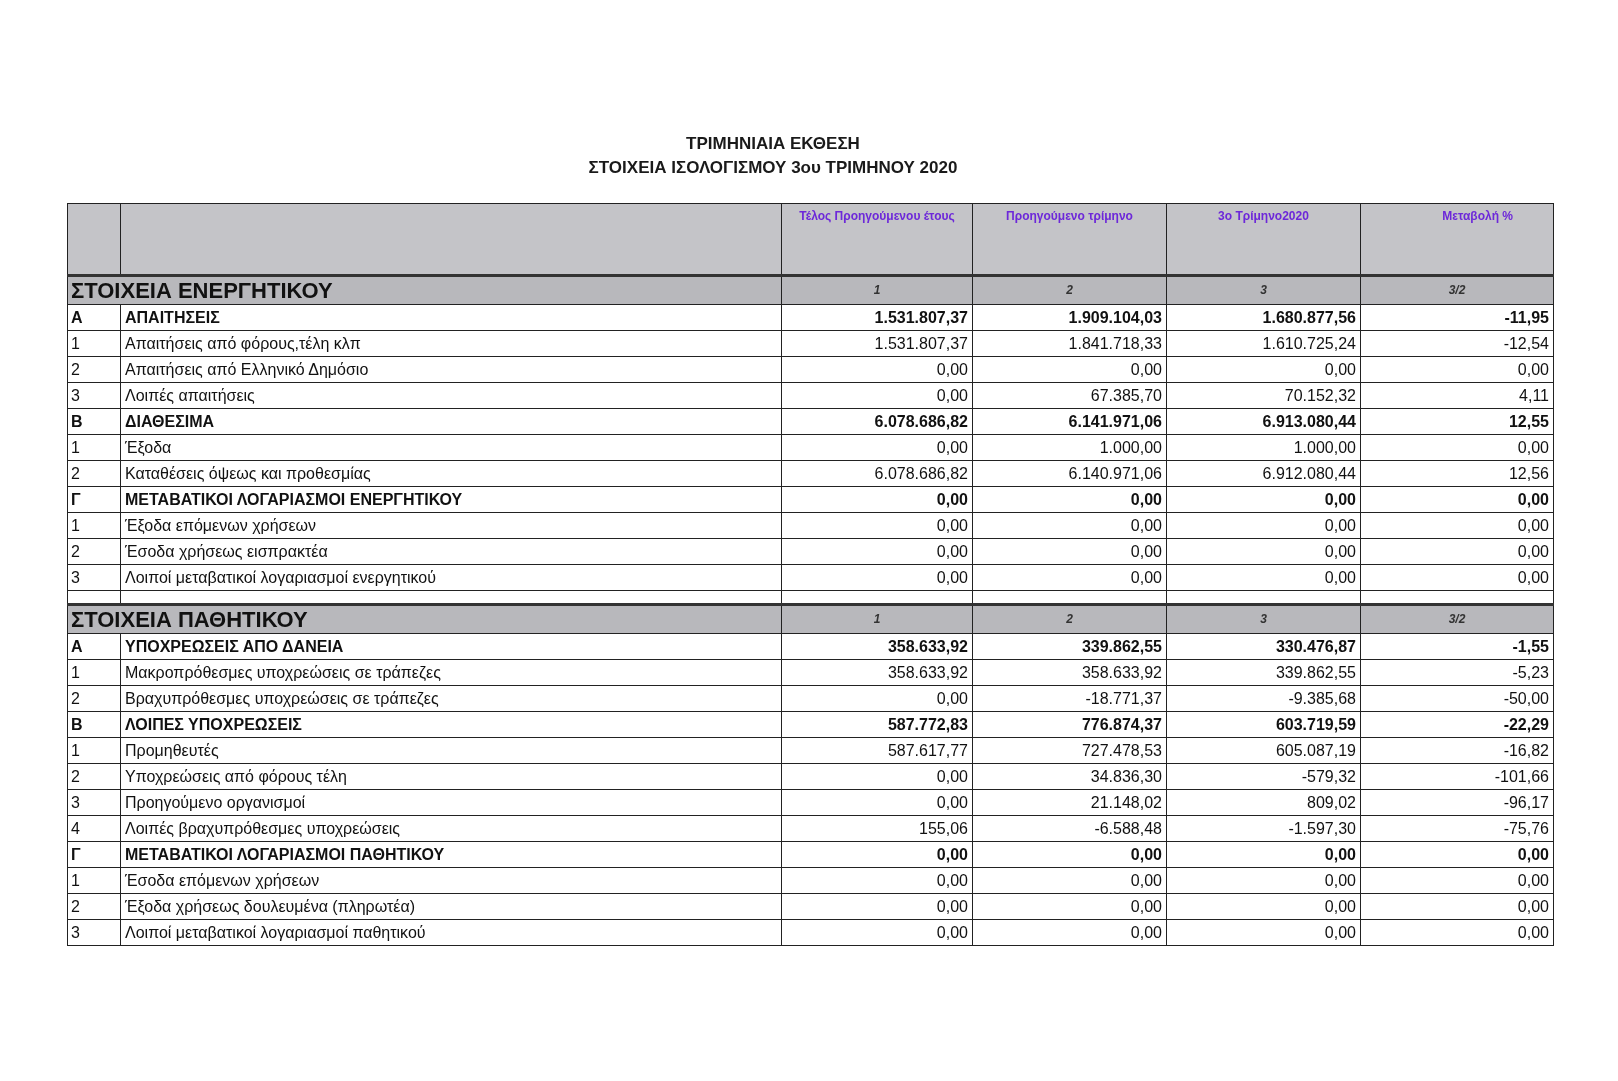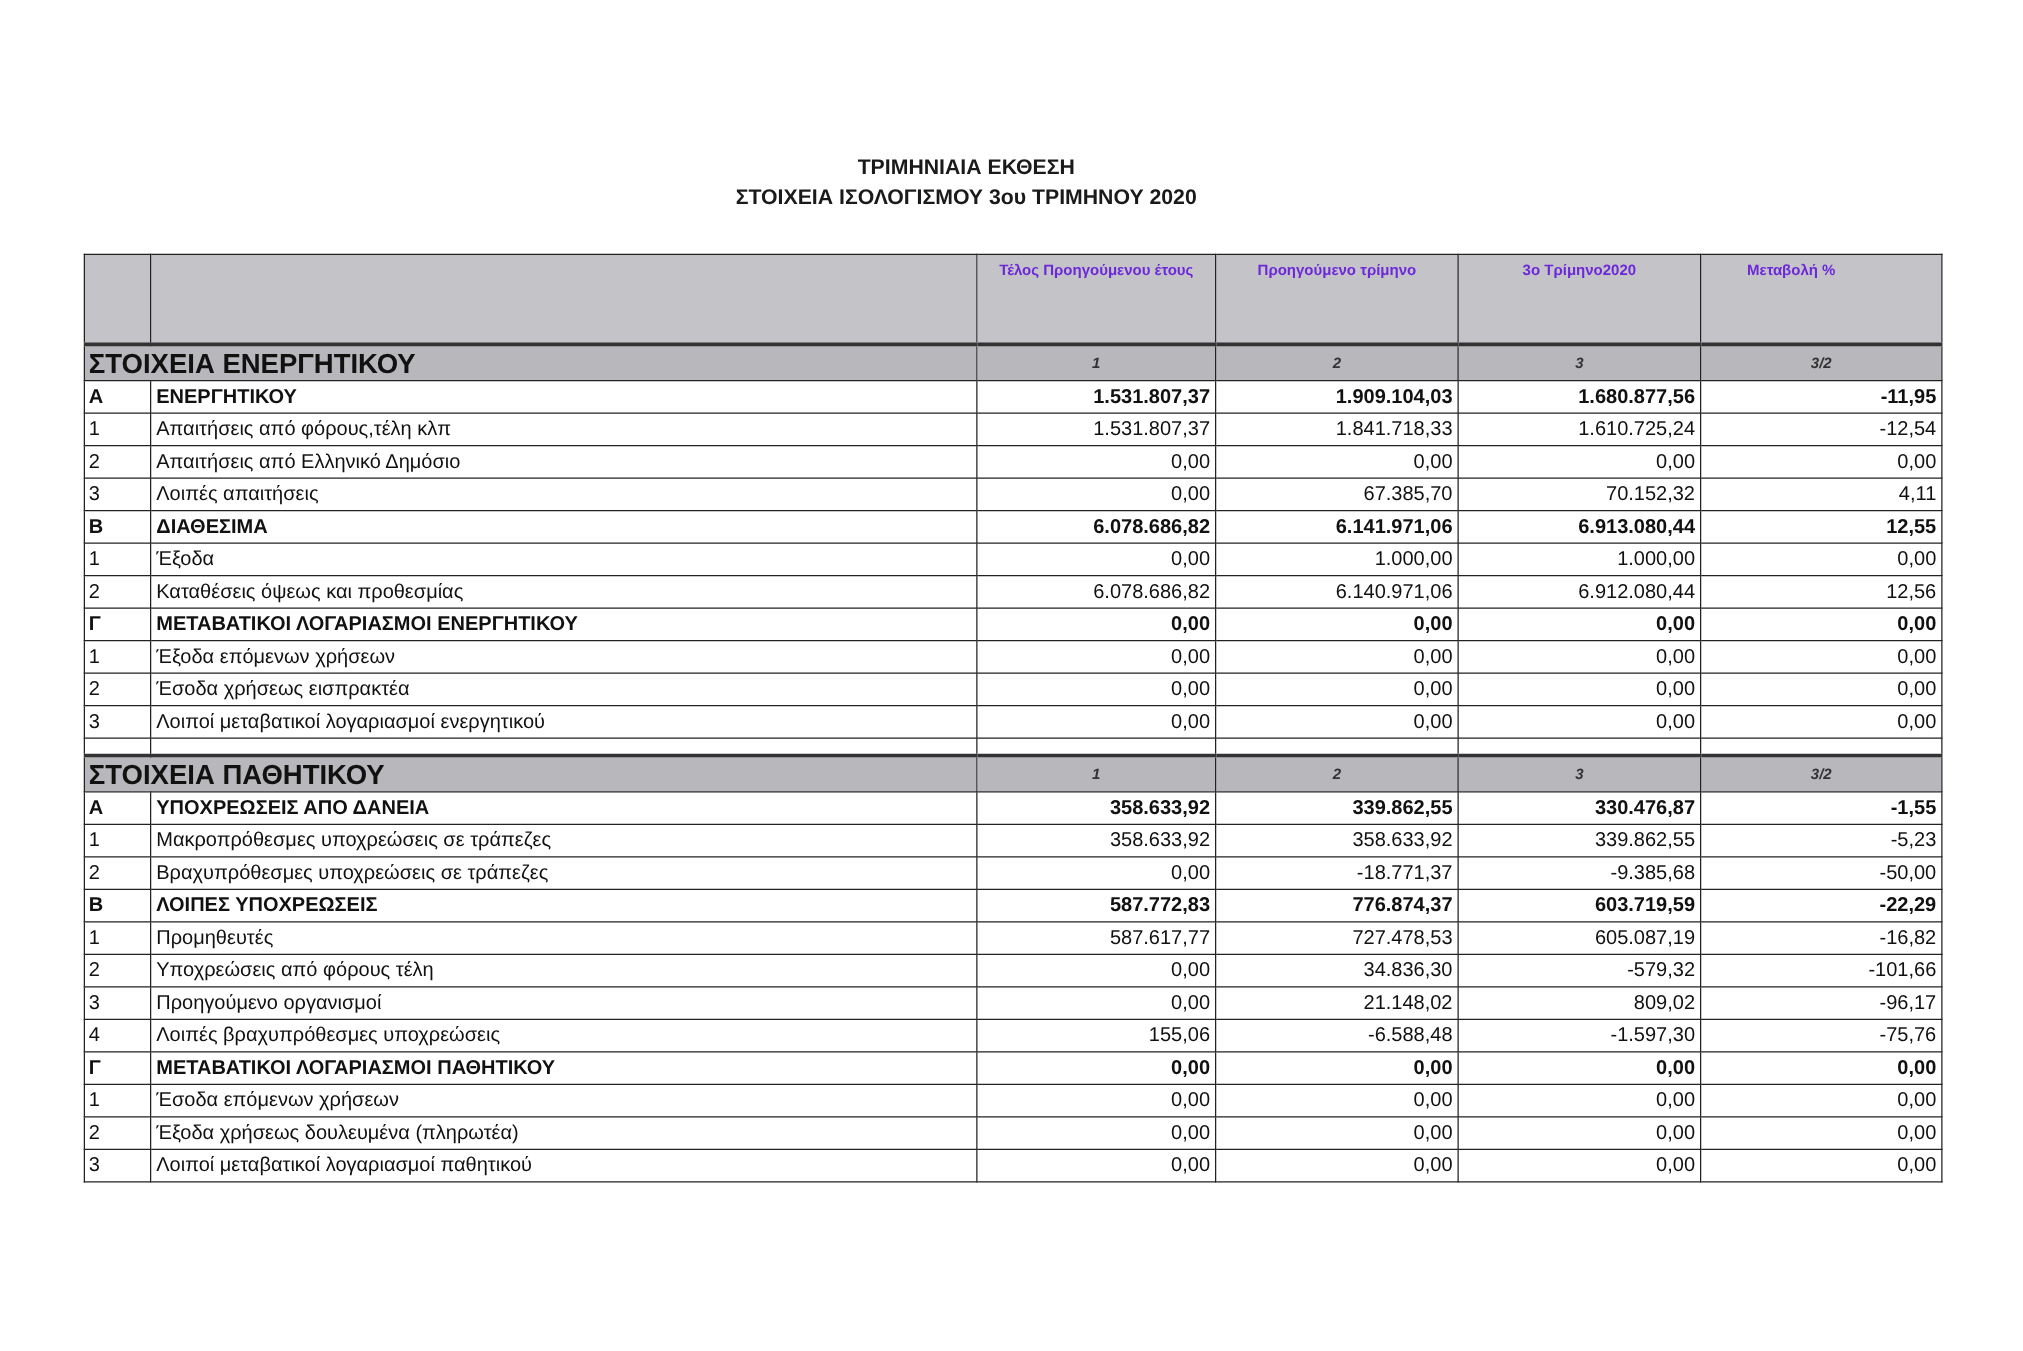--- a/index.html
+++ b/index.html
@@ -1,28 +1,28 @@
 <!DOCTYPE html>
 <html><head>
 <meta charset="utf-8">
 <style>
   html, body { margin: 0; padding: 0; background: #ffffff; }
   body { width: 1618px; height: 1081px; position: relative; font-family: "Liberation Sans", sans-serif; color: #111; overflow: hidden; }
-  .title-block { position: absolute; left: 0; top: 122px; width: 1596px; text-align: center; font-weight: bold; font-size: 17px; line-height: 24px; color: #1a1a1a; }
+  .title-block { position: absolute; left: 0; top: 132px; width: 1596px; text-align: center; font-weight: bold; font-size: 17px; line-height: 24px; color: #1a1a1a; }
   .title-block div { margin-left: -50px; }
   table.bs { position: absolute; left: 67px; top: 203px; border-collapse: collapse; table-layout: fixed; width: 1486px; font-size: 16px; }
   table.bs td { border: 1px solid #222; padding: 0 4px; height: 25px; line-height: 25px; white-space: nowrap; overflow: hidden; }
   col.c-code { width: 53px; }
   col.c-desc { width: 661px; }
   col.c-v1 { width: 191px; }
   col.c-v2 { width: 194px; }
   col.c-v3 { width: 194px; }
   col.c-v4 { width: 193px; }
   tr.head td { background: #c4c4c8; height: 66px; vertical-align: top; text-align: center; font-weight: bold; font-size: 12px; line-height: 16px; color: #6d28d9; padding-top: 4px; }
-  tr.head td.pct { padding-right: 52px; }
+  tr.head td.pct { text-align: right; padding-right: 40px; }
   tr.section td { background: #b8b8bc; font-weight: bold; height: 27px; border-top: 3px solid #333; }
   tr.section td.sec-title { font-size: 22px; padding-left: 3px; }
   tr.section td.num-idx { text-align: center; font-size: 12px; font-style: italic; color: #333; }
   tr.group td { font-weight: bold; }
   tr.group td.code, tr.item td.code { padding-left: 3px; }
   td.num { text-align: right; }
   tr.spacer td { height: 12px; line-height: 12px; }
 </style>
 </head>
 <body>
@@ -52,21 +52,21 @@
     </tr>
   <tr class="section">
         <td class="sec-title" colspan="2">ΣΤΟΙΧΕΙΑ ΕΝΕΡΓΗΤΙΚΟΥ</td>
         <td class="num-idx">1</td>
         <td class="num-idx">2</td>
         <td class="num-idx">3</td>
         <td class="num-idx">3/2</td>
       </tr>
       <tr class="group">
         <td class="code">Α</td>
-        <td class="desc">ΕΝΕΡΓΗΤΙΚΟΥ</td>
+        <td class="desc">ΑΠΑΙΤΗΣΕΙΣ</td>
         <td class="num">1.531.807,37</td>
         <td class="num">1.909.104,03</td>
         <td class="num">1.680.877,56</td>
         <td class="num">-11,95</td>
       </tr>
       <tr class="item">
         <td class="code">1</td>
         <td class="desc">Απαιτήσεις από φόρους,τέλη κλπ</td>
         <td class="num">1.531.807,37</td>
         <td class="num">1.841.718,33</td>

